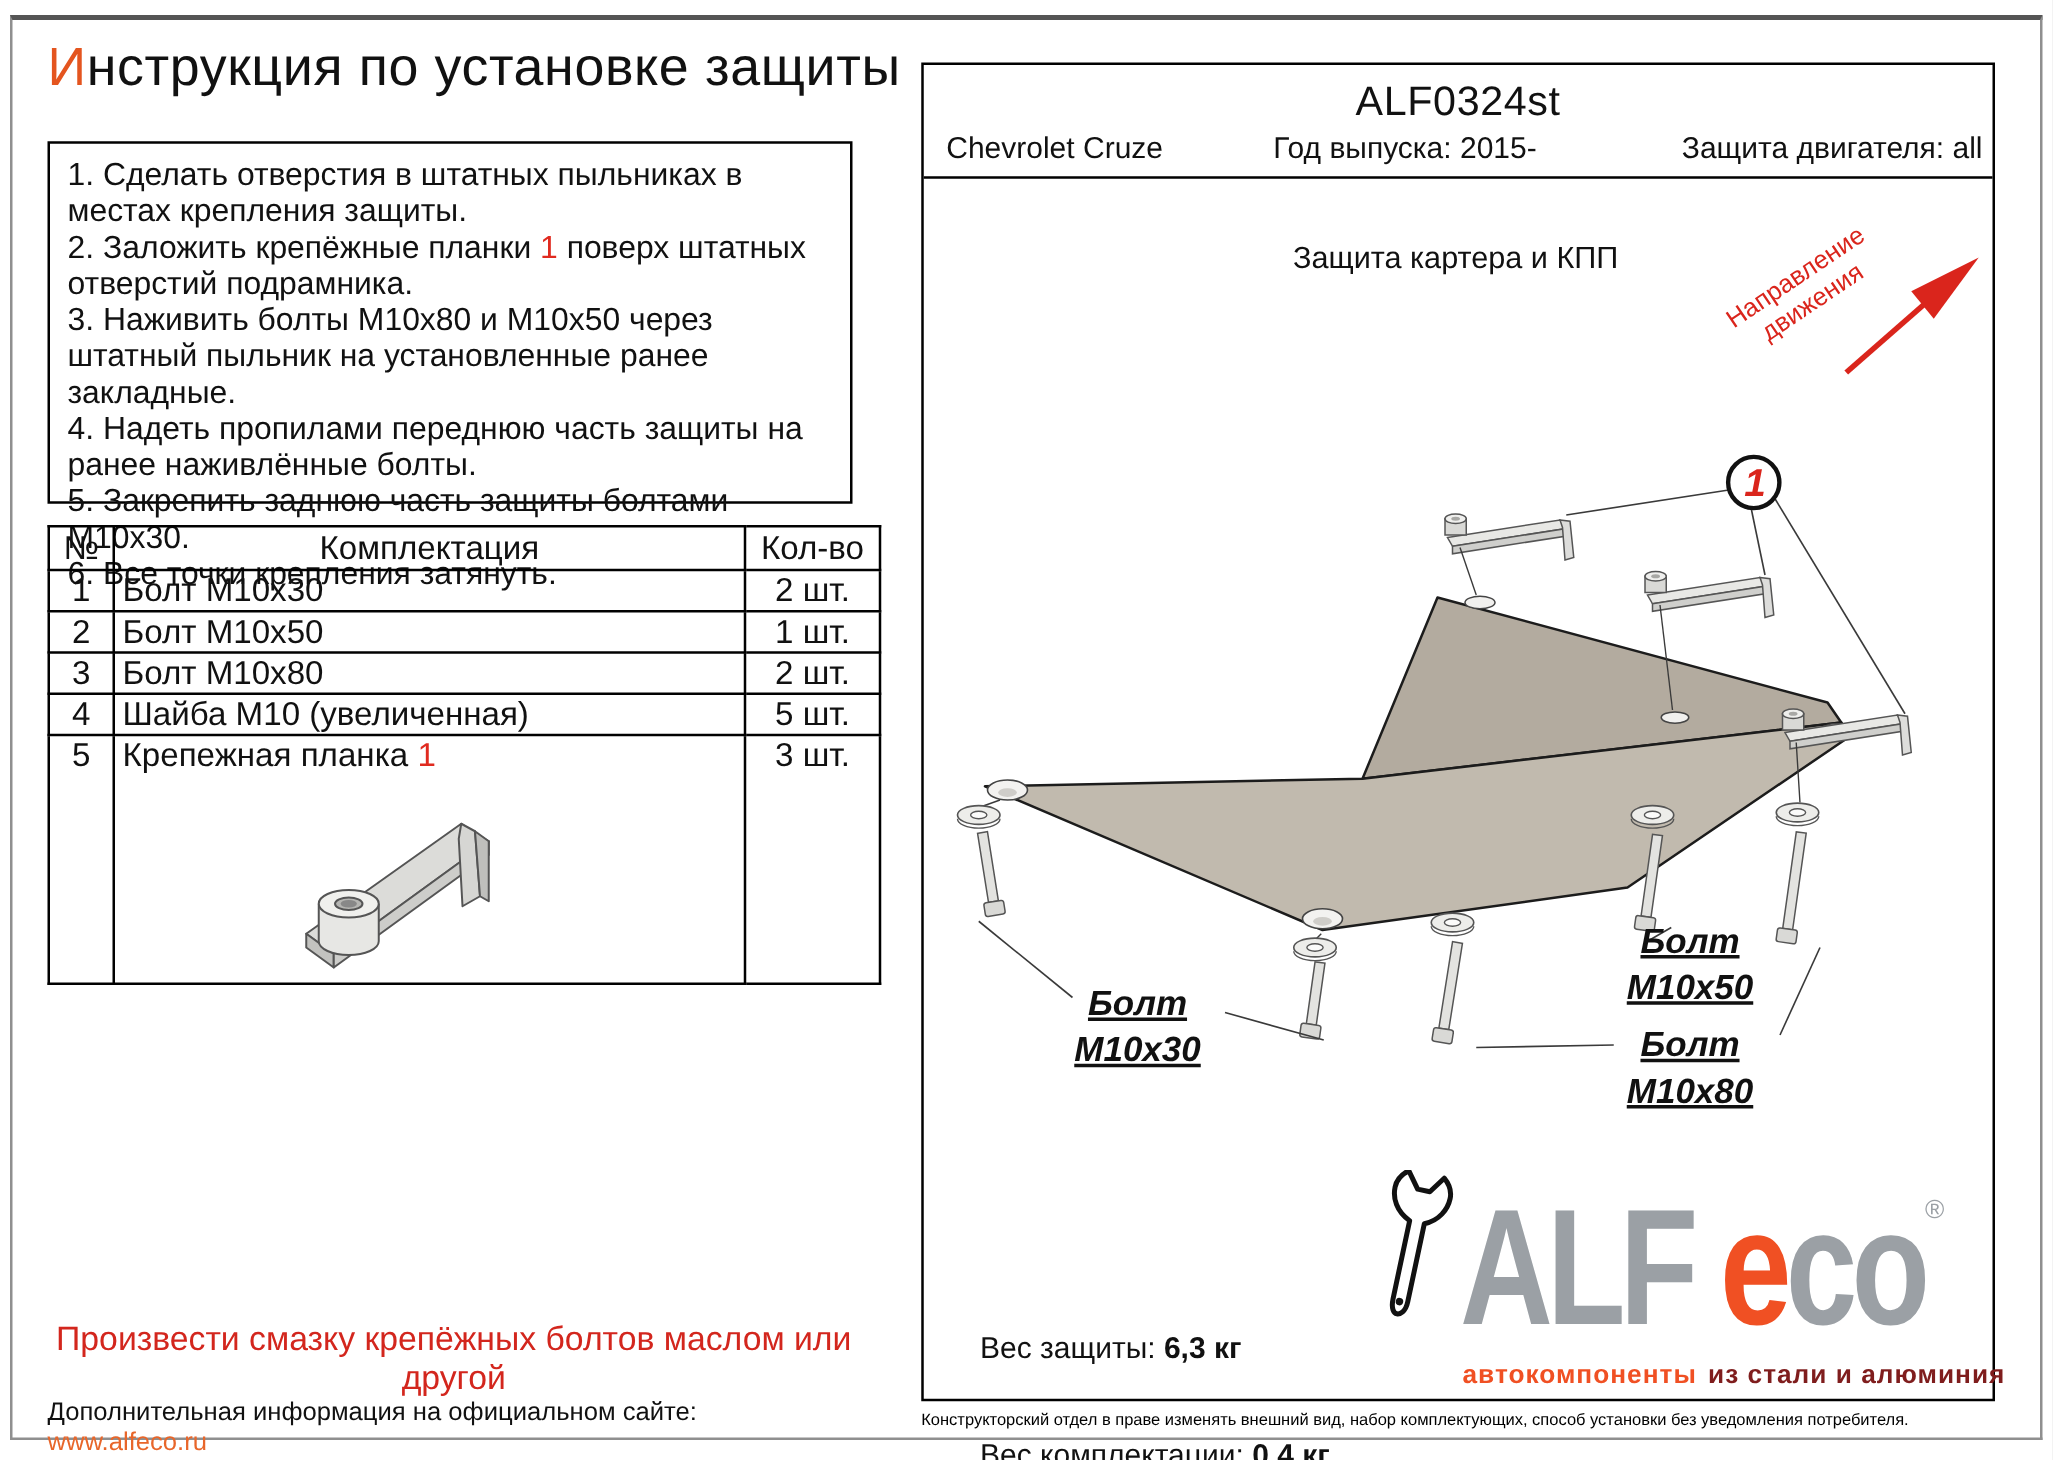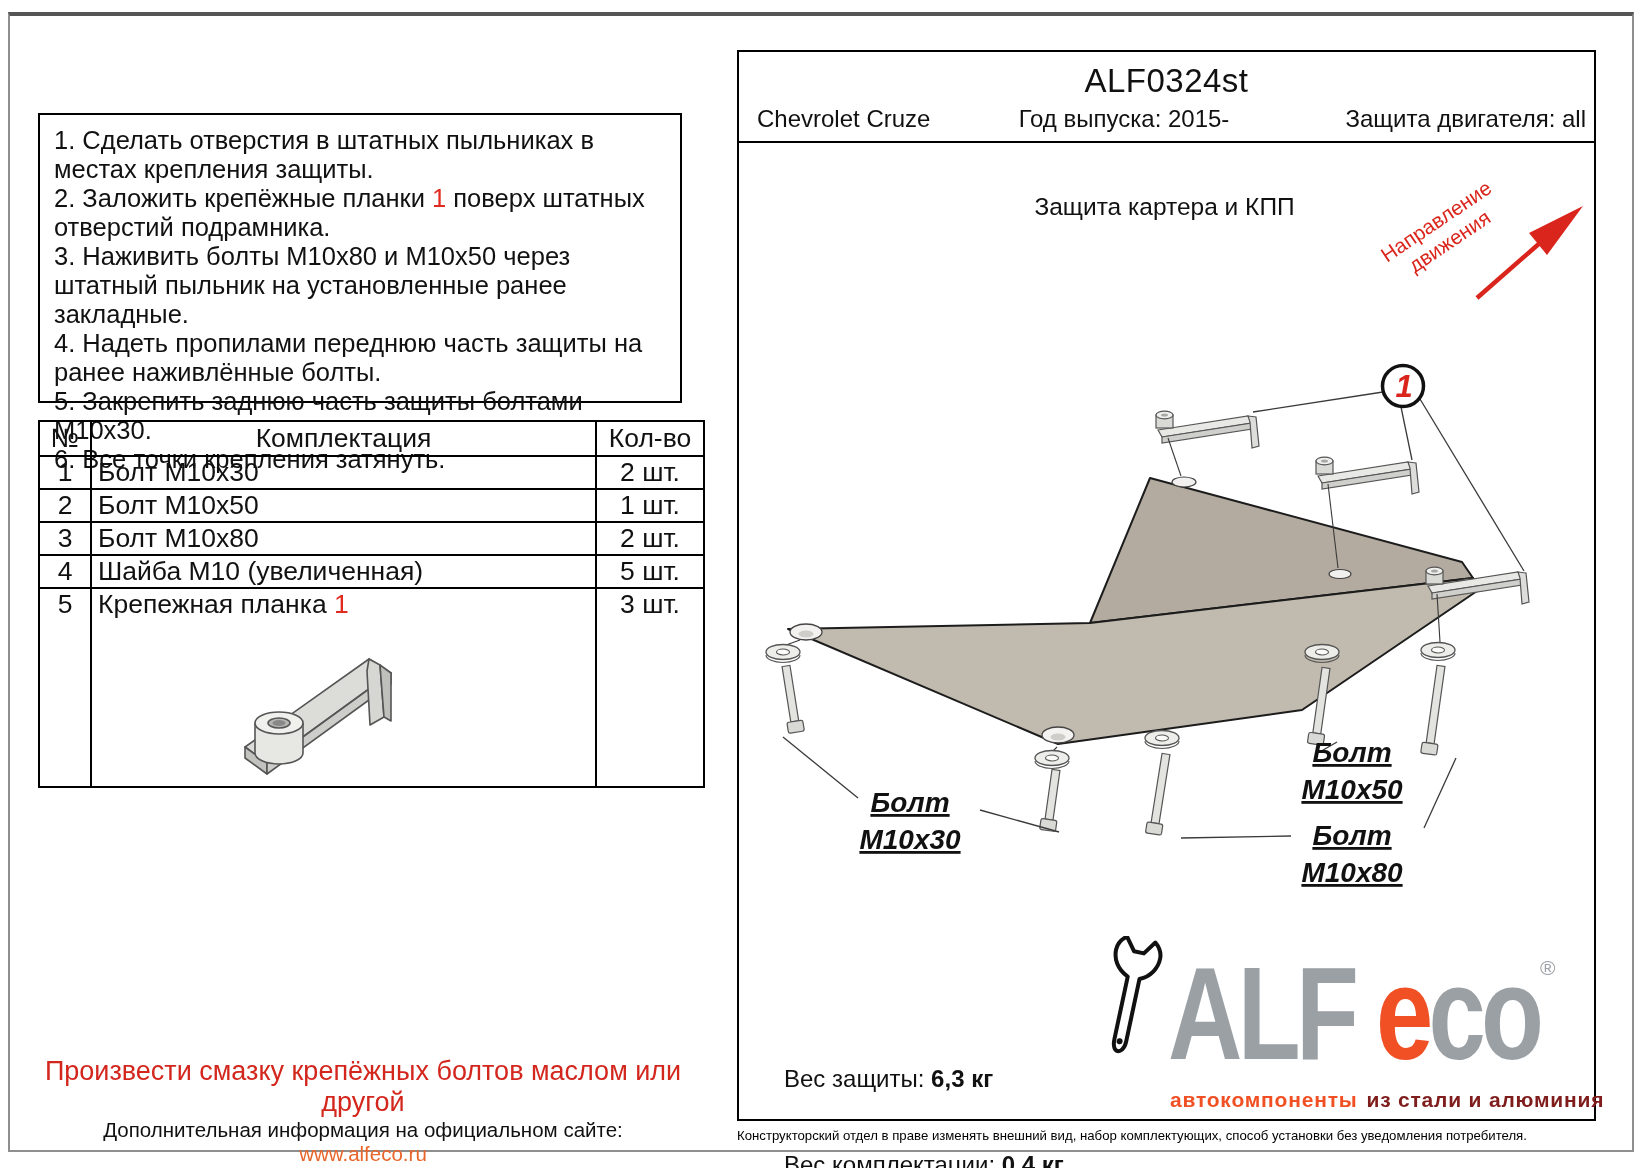--- a/index.html
+++ b/index.html
@@ -20,21 +20,21 @@
   table.parts th,table.parts td{border:2px solid #000;padding:0 6px;}
   table.parts th{font-weight:400;height:33px;}
   table.parts td{height:30px;}
   td.c,th.c{text-align:center;}
   td.name{text-align:left;padding-left:10px;}
   tr.tall td{height:197px;vertical-align:top;}
   .bracket-wrap{position:relative;}
   .bracket-svg{position:absolute;left:125px;top:36px;}
   .warning{left:38px;top:1056px;width:650px;text-align:center;color:#d3261d;
         font-size:27px;line-height:31px;}
-  .info{left:38px;top:1118px;width:650px;text-align:center;font-size:20.5px;}
+  .info{left:38px;top:1118px;width:650px;font-size:20.5px;}
   .info a{color:#e8662a;text-decoration:none;}
 
   
   .panel{left:737px;top:50px;width:855px;height:1067px;border:2.5px solid #000;}
   .panel-header{position:relative;height:89px;border-bottom:2.5px solid #000;}
   .code{text-align:center;font-size:33px;padding-top:10px;letter-spacing:0.5px;}
   .hm{position:absolute;left:18px;bottom:8px;font-size:24px;}
   .hy{position:absolute;left:0;right:85px;bottom:8px;text-align:center;font-size:24px;margin-top:32px;}
   .he{position:absolute;right:8px;bottom:8px;font-size:24px;}
   .subtitle{left:737px;top:152px;width:855px;text-align:center;font-size:24.5px;margin-top:41px;}
@@ -52,20 +52,21 @@
   .dlabel{font-family:"Liberation Sans",sans-serif;font-size:28px;font-style:italic;
         font-weight:700;fill:#111;text-decoration:underline;}
   .dirtext{font-family:"Liberation Sans",sans-serif;font-size:20.5px;fill:#da251c;}
 </style>
 </head>
 <body>
 
 <div class="page">
   <div class="page-border"></div>
 
+  <div class="abs title"><span class="accent">И</span><span>нструкция по установке защиты</span></div>
 
   <div class="abs instr-box">
     <span><span>1. Сделать отверстия в штатных пыльниках в местах крепления защиты.</span></span>
     <br>
     <span><span>2. Заложить крепёжные планки </span><span class="mark">1</span><span> поверх штатных отверстий подрамника.</span></span>
     <br>
     <span><span>3. Наживить болты М10х80 и М10х50 через штатный пыльник на установленные ранее закладные.</span></span>
     <br>
     <span><span>4. Надеть пропилами переднюю часть защиты на ранее наживлённые болты.</span></span>
     <br>

